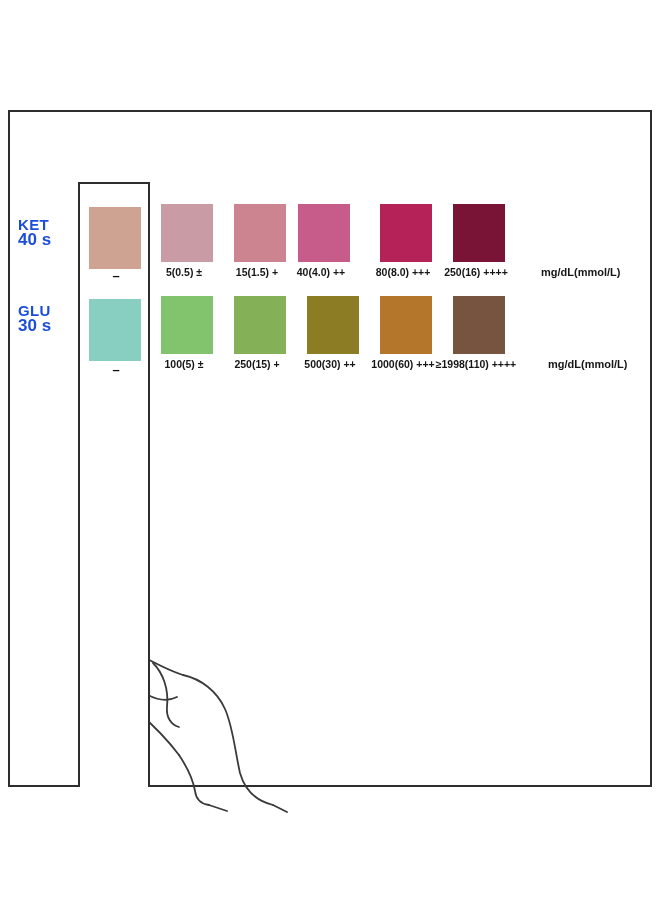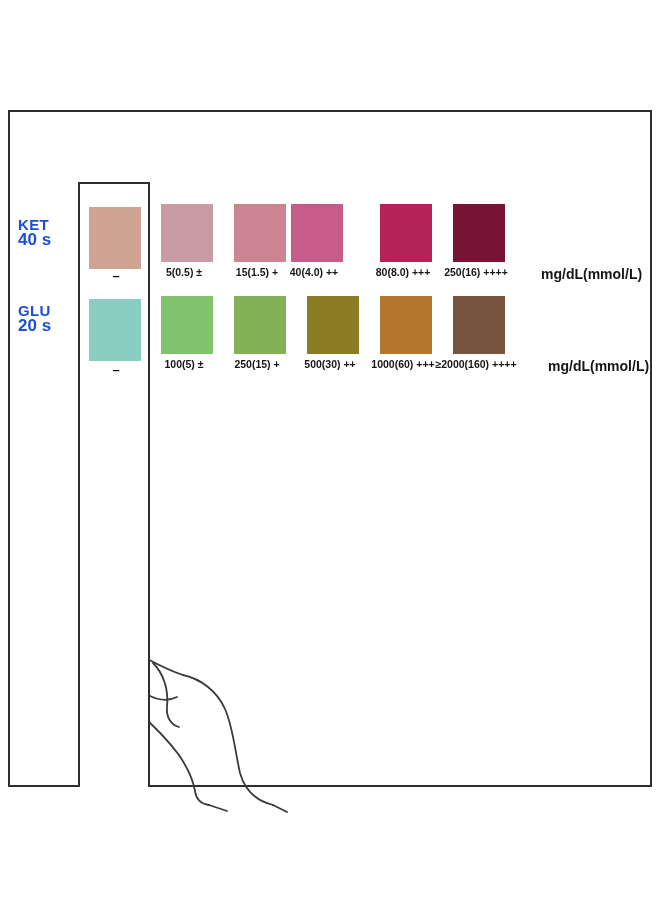--- a/index.html
+++ b/index.html
@@ -111,21 +111,21 @@
     font-size: 10.5px;
     font-weight: 700;
     color: #161616;
   }
 
   .unit-label {
     position: absolute;
     top: 62px;
     left: 380px;
     white-space: nowrap;
-    font-size: 14px;
+    font-size: 11px;
     font-weight: 700;
     color: #161616;
   }
   #unit-label-glu { left: 387px; }
 
   
   #hand-illustration {
     position: absolute;
     left: 75px;
     top: 615px;
@@ -139,33 +139,33 @@
 <body>
 
 <div id="chart-frame"></div>
 
 <div class="row-label" id="row-label-ket">
   <div class="analyte">KET</div>
   <div class="timing">40 s</div>
 </div>
 <div class="row-label" id="row-label-glu">
   <div class="analyte">GLU</div>
-  <div class="timing">20 s</div>
+  <div class="timing">30 s</div>
 </div>
 
 <div class="swatch-row" id="swatch-row-ket">
   <div class="swatch-cell" style="left:0px">
     <div class="swatch-chip" style="background: rgb(201, 156, 165);"></div>
     <div class="swatch-caption">5(0.5) ±</div>
   </div>
   <div class="swatch-cell" style="left:73px">
     <div class="swatch-chip" style="background: rgb(204, 132, 144);"></div>
     <div class="swatch-caption">15(1.5) +</div>
   </div>
-  <div class="swatch-cell" style="left:130px">
+  <div class="swatch-cell" style="left:137px">
     <div class="swatch-chip" style="background: rgb(199, 92, 138);"></div>
     <div class="swatch-caption">40(4.0) ++</div>
   </div>
   <div class="swatch-cell" style="left:219px">
     <div class="swatch-chip" style="background: rgb(180, 34, 88);"></div>
     <div class="swatch-caption">80(8.0) +++</div>
   </div>
   <div class="swatch-cell" style="left:292px">
     <div class="swatch-chip" style="background: rgb(122, 20, 54);"></div>
     <div class="swatch-caption">250(16) ++++</div>
@@ -185,21 +185,21 @@
   <div class="swatch-cell" style="left:146px">
     <div class="swatch-chip" style="background: rgb(140, 124, 36);"></div>
     <div class="swatch-caption">500(30) ++</div>
   </div>
   <div class="swatch-cell" style="left:219px">
     <div class="swatch-chip" style="background: rgb(180, 118, 42);"></div>
     <div class="swatch-caption">1000(60) +++</div>
   </div>
   <div class="swatch-cell" style="left:292px">
     <div class="swatch-chip" style="background: rgb(118, 84, 64);"></div>
-    <div class="swatch-caption">≥2000(160) ++++</div>
+    <div class="swatch-caption">≥1998(110) ++++</div>
   </div>
   <div class="unit-label" id="unit-label-glu">mg/dL(mmol/L)</div>
 </div>
 
 <div id="test-strip">
   <div class="strip-pad" id="strip-pad-ket" style="background: rgb(207, 163, 146);"></div>
   <div class="strip-result" id="strip-result-ket">–</div>
   <div class="strip-pad" id="strip-pad-glu" style="background: rgb(136, 207, 194);"></div>
   <div class="strip-result" id="strip-result-glu">–</div>
 </div>

